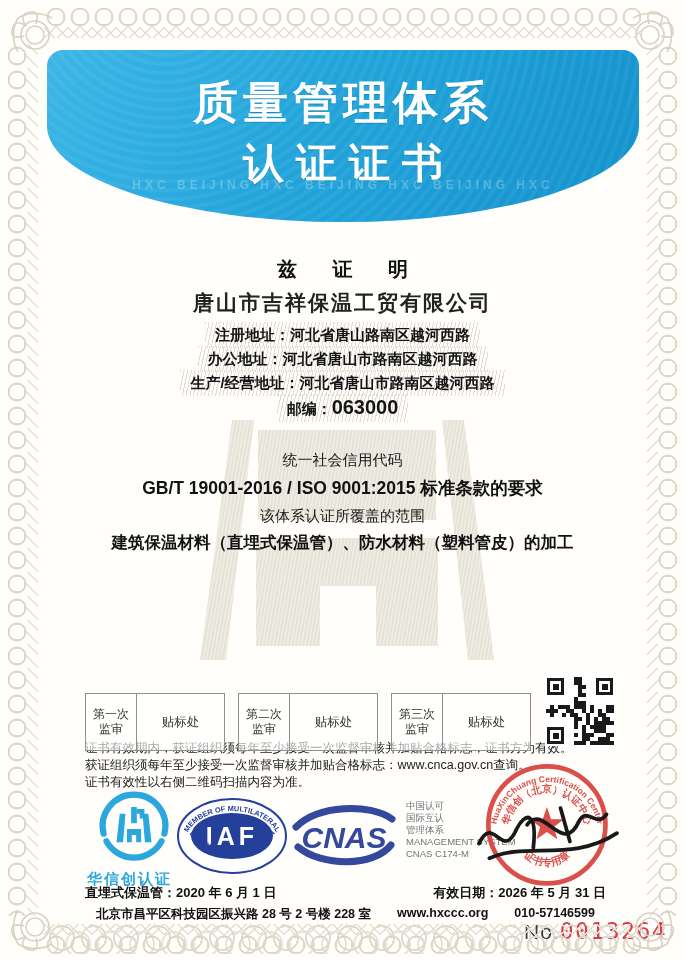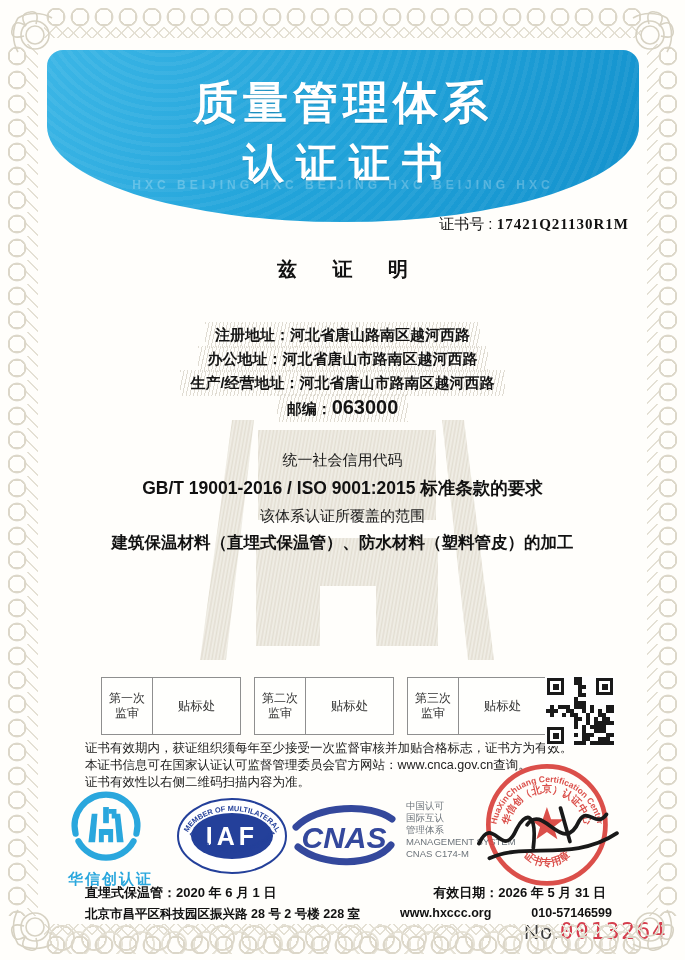--- a/index.html
+++ b/index.html
@@ -84,51 +84,51 @@
     background-image:repeating-linear-gradient(102deg, rgba(193,186,170,.5) 0 1px, rgba(255,255,255,0) 1px 3.6px);
   }
   .postcode{font-size:20px;font-weight:800;}
   .conform{top:451px;font-size:15px;font-weight:500;color:#1a1a1a;}
   .standard{top:476px;font-size:17.5px;font-weight:800;color:#111;}
   .scope-intro{top:507px;font-size:15px;font-weight:500;color:#1a1a1a;}
   .scope{top:532px;font-size:16.5px;font-weight:700;color:#111;}
   
   .audit{position:absolute;left:85px;top:677px;z-index:2;}
   .audit-box{
-    position:absolute;top:0;width:138px;height:56px;display:flex;
-    border:1px solid #8f8f8f;background:rgba(255,255,255,.6);margin-left:16px;
+    position:absolute;top:16px;width:138px;height:56px;display:flex;
+    border:1px solid #8f8f8f;background:rgba(255,255,255,.6);
   }
   .audit-box .round{
     width:50px;border-right:1px solid #8f8f8f;display:flex;flex-direction:column;
     align-items:center;justify-content:center;font-size:12px;color:#333;line-height:15px;
   }
   .audit-box .sticker{
     flex:1;display:flex;align-items:center;justify-content:center;font-size:12.5px;color:#333;
   }
   
   .qr{position:absolute;left:545px;top:676px;width:70px;height:70px;background:#ffffff;z-index:2;}
   .qr-modules{position:absolute;inset:1px;display:grid;grid-template-rows:repeat(17,1fr);grid-template-columns:repeat(17,1fr);}
   .qr-modules i{background:#1a1a1a;}
   .finder{position:absolute;width:17px;height:17px;border:3px solid #1a1a1a;box-sizing:border-box;background:#fff;}
   .finder::after{content:"";position:absolute;inset:2.5px;background:#1a1a1a;}
   .finder.f-tl{left:2px;top:2px;}
   .finder.f-tr{right:2px;top:2px;}
   .finder.f-bl{left:2px;bottom:2px;}
   
   .disclaimer{position:absolute;left:85px;top:740px;width:522px;font-size:12.5px;line-height:17px;font-weight:500;color:#1b1b1b;}
   
-  .hxc-logo{position:absolute;left:68px;top:789px;width:104px;text-align:left;}
+  .hxc-logo{position:absolute;left:68px;top:789px;width:104px;text-align:right;}
   .hxc-caption{margin-top:1px;font-size:15px;font-weight:700;letter-spacing:2px;color:#2aa7dd;}
   .iaf-logo{position:absolute;left:176px;top:797px;}
   .cnas-logo{position:absolute;left:288px;top:803px;}
   .accred{position:absolute;left:406px;top:800px;font-size:9.5px;line-height:12px;color:#6d747b;}
   .seal{position:absolute;left:470px;top:760px;z-index:3;}
   
   .dates{position:absolute;left:85px;top:884px;width:521px;display:flex;justify-content:space-between;font-size:13px;font-weight:600;color:#111;z-index:2;}
-  .addr-row{position:absolute;left:88px;top:906px;width:521px;display:flex;justify-content:center;gap:40px;font-size:12.5px;font-weight:600;color:#111;z-index:2;white-space:nowrap;}
+  .addr-row{position:absolute;left:96px;top:906px;width:521px;display:flex;gap:26px;font-size:12.5px;font-weight:600;color:#111;z-index:2;white-space:nowrap;}
   .serial{position:absolute;left:524px;top:918px;z-index:3;white-space:nowrap;}
   .serial .no{font-size:21px;color:#3d3d3d;letter-spacing:1px;}
   .serial .digits{font-family:"DejaVu Sans Mono", monospace;font-size:23px;color:#d53f4e;letter-spacing:1.5px;}
 </style>
 </head>
 <body>
 
 <div class="page">
 
   <div class="lace">
@@ -179,26 +179,23 @@
     </svg>
   </div>
 
   <div class="banner">
     <div class="banner-l1">质量管理体系</div>
     <div class="banner-l2">认证证书</div>
     <div class="banner-wm">HXC BEIJING HXC BEIJING HXC BEIJING HXC</div>
   </div>
 
   <div class="content">
-    <div class="cert-no">
-      <span>证书号 :</span>
-      <span class="num">17421Q21130R1M</span>
-    </div>
 
     <div class="center-line attest">兹 证 明</div>
+    <div class="center-line company">唐山市吉祥保温工贸有限公司</div>
 
     <div class="info">
       <div class="info-line"><span class="hatch">注册地址：河北省唐山路南区越河西路</span></div>
       <div class="info-line"><span class="hatch">办公地址：河北省唐山市路南区越河西路</span></div>
       <div class="info-line"><span class="hatch">生产/经营地址：河北省唐山市路南区越河西路</span></div>
       <div class="info-line"><span class="hatch"><span>邮编：</span><span class="postcode">063000</span></span></div>
     </div>
 
     <div class="center-line conform">统一社会信用代码</div>
     <div class="center-line standard">GB/T 19001-2016 / ISO 9001:2015 标准条款的要求</div>
@@ -316,21 +313,21 @@
         <i style="grid-area: 17 / 16;"></i>
         <i style="grid-area: 17 / 17;"></i>
       </div>
     <div class="finder f-tl"></div>
     <div class="finder f-tr"></div>
     <div class="finder f-bl"></div>
   </div>
 
   <div class="disclaimer">
     <div>证书有效期内，获证组织须每年至少接受一次监督审核并加贴合格标志，证书方为有效。</div>
-    <div>本证书信息可在国家认证认可监督管理委员会官方网站：www.cnca.gov.cn查询。</div>
+    <div>获证组织须每年至少接受一次监督审核并加贴合格标志：www.cnca.gov.cn查询。</div>
     <div>证书有效性以右侧二维码扫描内容为准。</div>
   </div>
 
   <div class="hxc-logo">
     <svg width="76" height="76" viewBox="0 0 80 80">
       <g stroke="#2aa7dd" stroke-width="6.5" fill="none" stroke-linecap="round">
         <path d="M8,47 A33,33 0 1 1 72,47"></path>
         <path d="M69,55 A33,33 0 0 1 11,55"></path>
       </g>
       <g fill="#2aa7dd">

